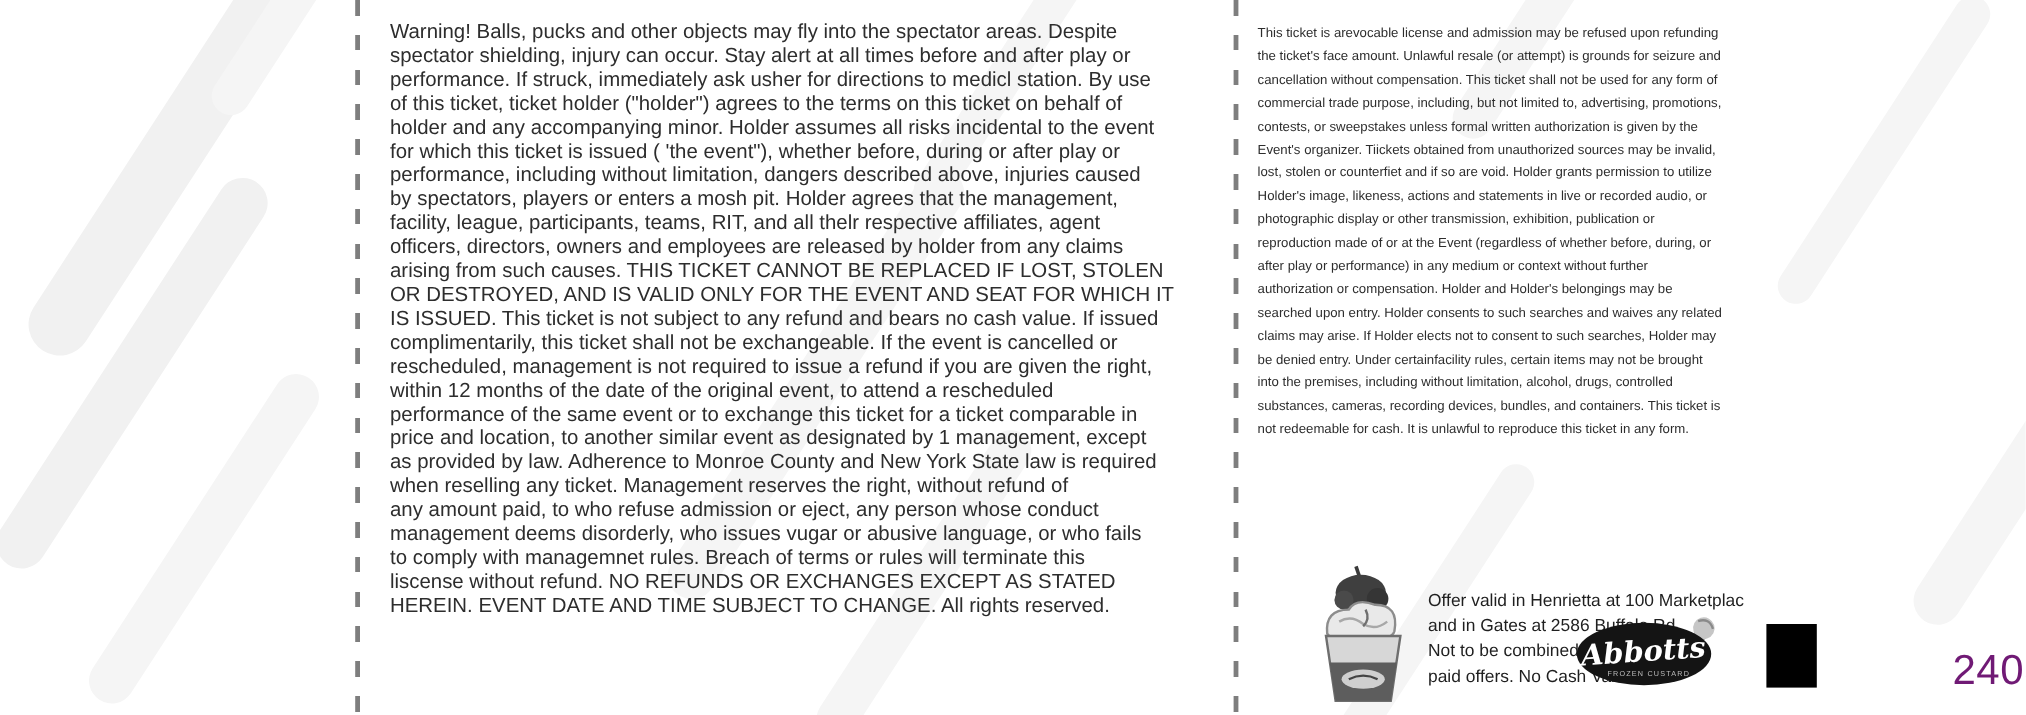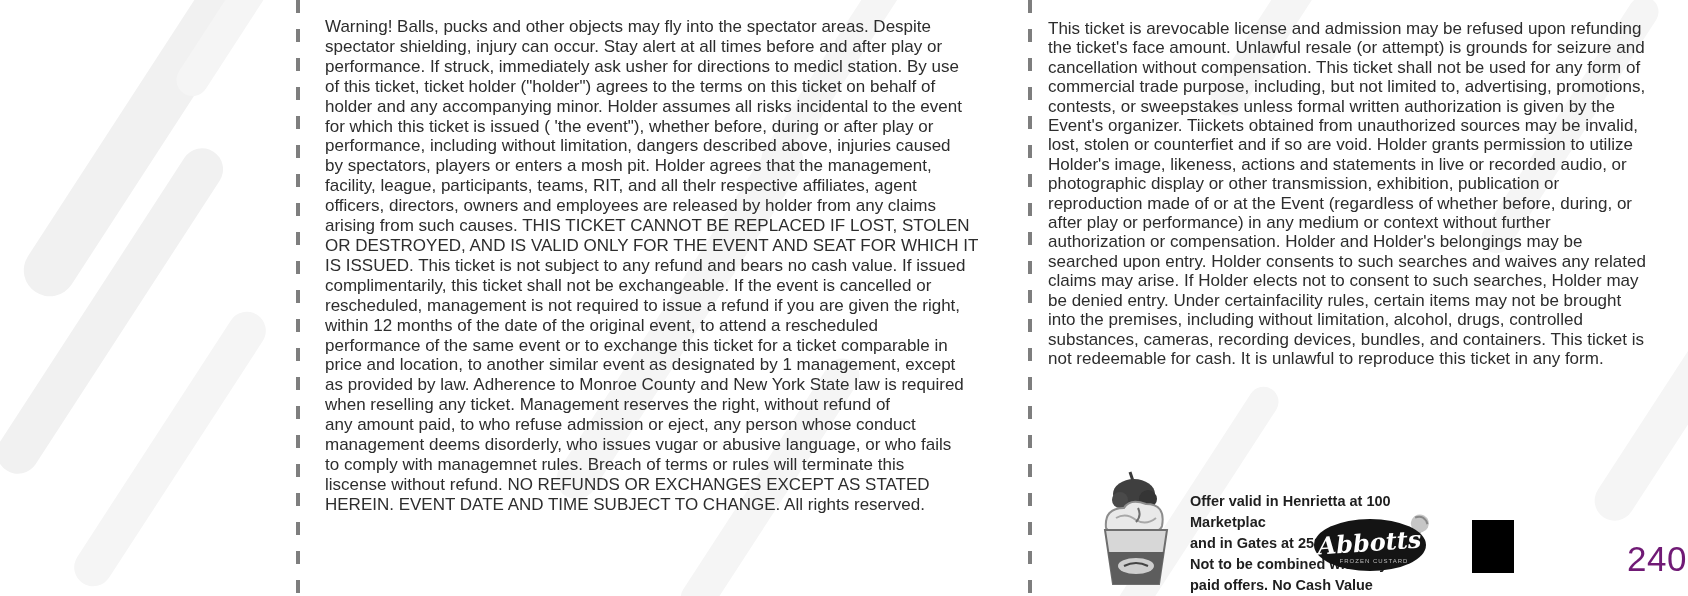--- a/index.html
+++ b/index.html
@@ -46,21 +46,21 @@
   }
   #left-terms {
     left: 325px; top: 17px;
     width: 655px;
     font-size: 17px;
     line-height: 19.9px;
   }
   #right-terms {
     left: 1048px; top: 19px;
     width: 632px;
-    font-size: 17px;
+    font-size: 11px;
     line-height: 19.4px;
   }
 
   #coupon-headline {
     position: absolute;
     left: 1040px; top: 384px;
     width: 440px;
     text-align: center;
     z-index: 2;
     color: #3c3c3c;
@@ -82,21 +82,21 @@
   }
 
   #offer-text {
     position: absolute;
     left: 1190px; top: 491px;
     width: 270px;
     z-index: 2;
     color: #1f1f1f;
     font-size: 14.5px;
     line-height: 21px;
-    font-weight: 700;
+    font-weight: 400;
   }
 
   #abbotts-logo {
     position: absolute;
     left: 1312px; top: 505px;
     width: 130px; height: 75px;
     z-index: 2;
   }
 
   #black-square {

